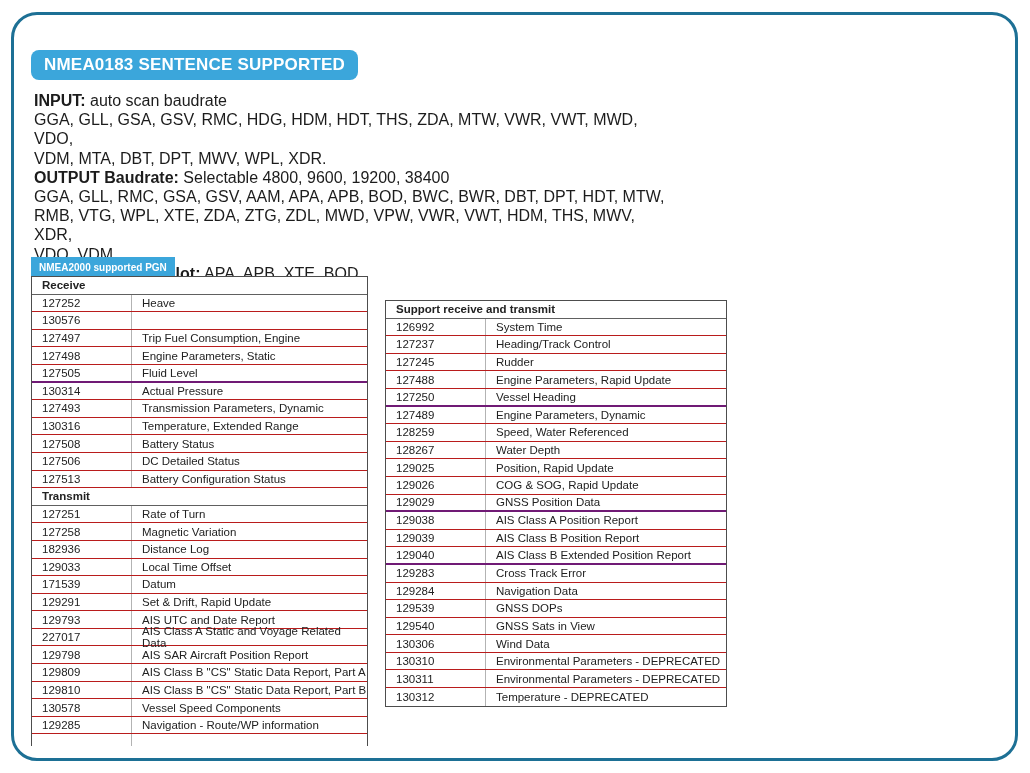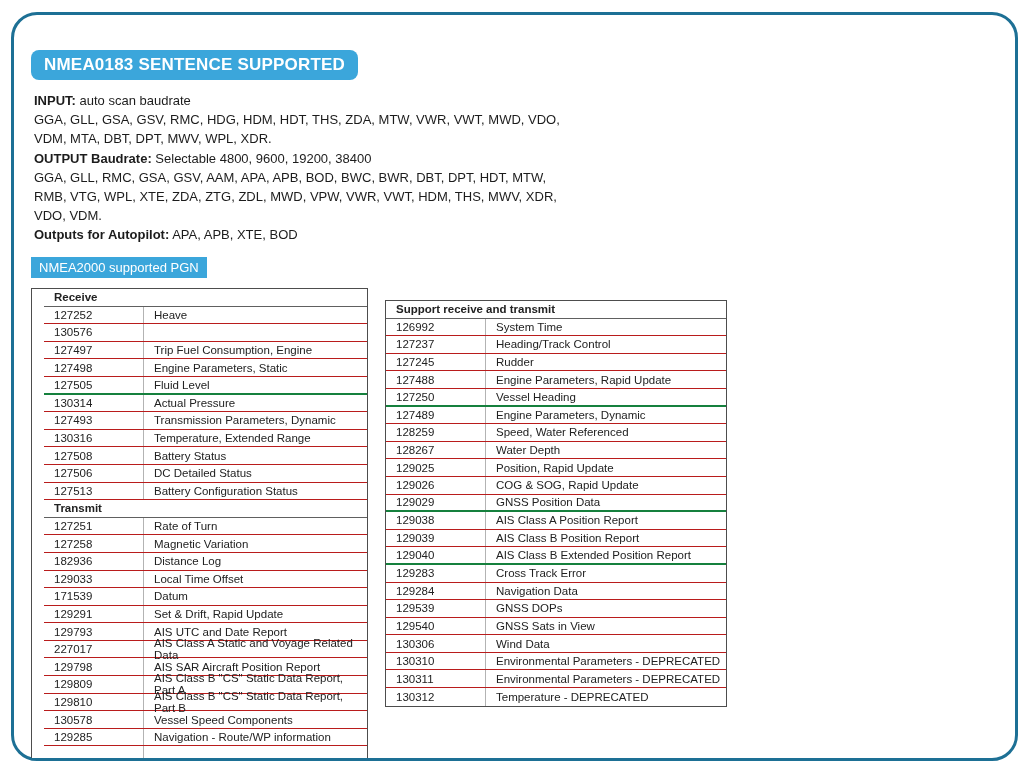--- a/index.html
+++ b/index.html
@@ -29,68 +29,67 @@
     letter-spacing: 0.2px;
     display: inline-flex;
     align-items: center;
     padding: 0 13px;
     border-radius: 8px;
   }
   .intro {
     position: absolute;
     left: 34px; top: 91px;
     width: 640px;
-    font-size: 13px;
+    font-size: 16px;
     line-height: 19.2px;
     color: #1c1c1c;
   }
   .intro-line b { font-weight: bold; }
   .pgn-label {
     position: absolute;
     left: 31px; top: 257px;
     height: 21px;
     background: #3ba6db;
     color: #ffffff;
-    font-weight: normal;
-    font-size: 13px;
+    font-weight: bold;
+    font-size: 10px;
     display: inline-flex;
     align-items: center;
     padding: 0 8px;
   }
   .pgn-table {
     position: absolute;
     background: #ffffff;
     border: 1px solid #4d4d4d;
     font-size: 11.5px;
     color: #222222;
   }
   .pgn-table.left {
-    left: 31px; top: 288px;
+    left: 31px; top: 276px;
     width: 337px; height: 470px;
     overflow: hidden;
     border-bottom: none;
-    padding-left: 12px;
   }
   .pgn-table.right {
     left: 385px; top: 300px;
     width: 342px;
   }
   .trow {
     display: flex;
     height: 17.6px;
     border-bottom: 1px solid #b91c1c;
     align-items: stretch;
     background: #ffffff;
   }
   .pgn-table.right .trow:last-child { border-bottom: none; justify-content: flex-end; }
   .trow.section {
     font-weight: bold;
     border-bottom: 1px solid #606060;
   }
-  .trow.thick { border-bottom: 2px solid #15803d; }
+  .trow.thick { border-bottom: 2px solid #701a75; }
   .trow.empty { border-bottom: none; }
   .cell-pgn {
     width: 100px;
     min-width: 100px;
     padding-left: 10px;
     border-right: 1px solid #b3b3b3;
     display: flex;
     align-items: center;
   }
   .trow.empty .cell-pgn { border-right: 1px solid #b3b3b3; }

